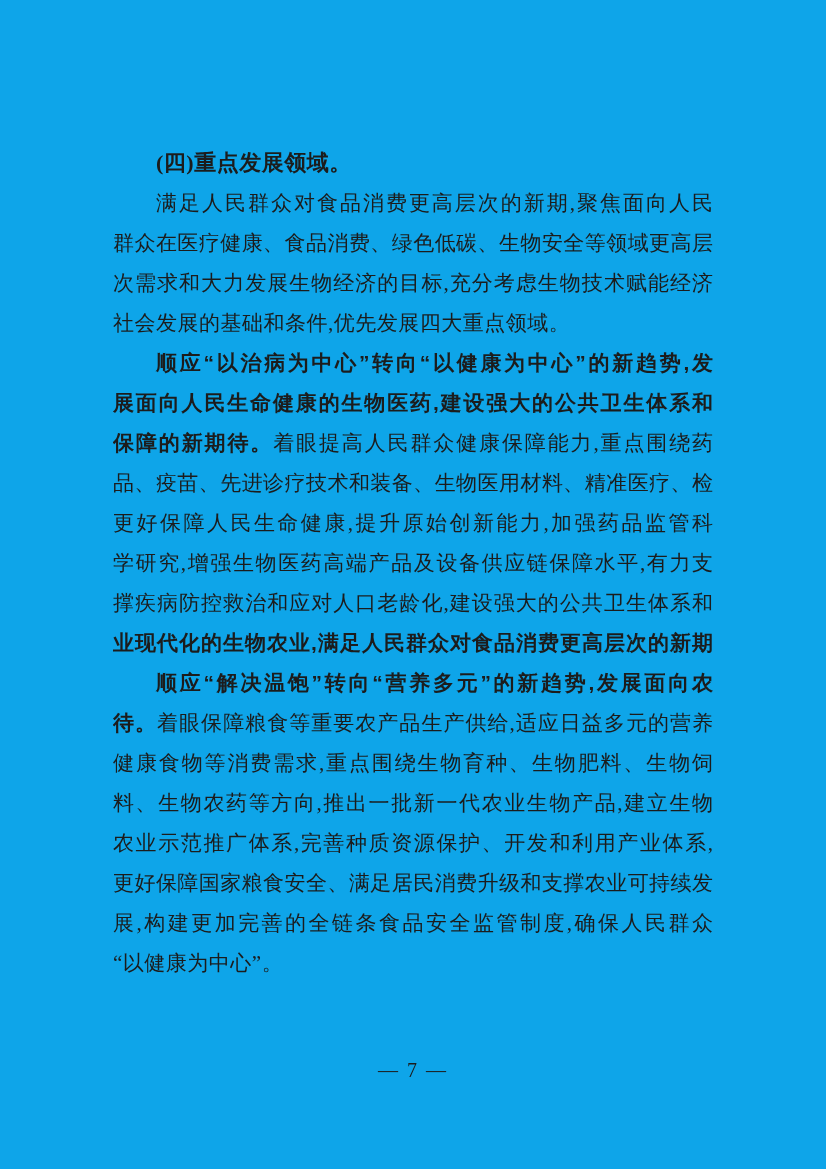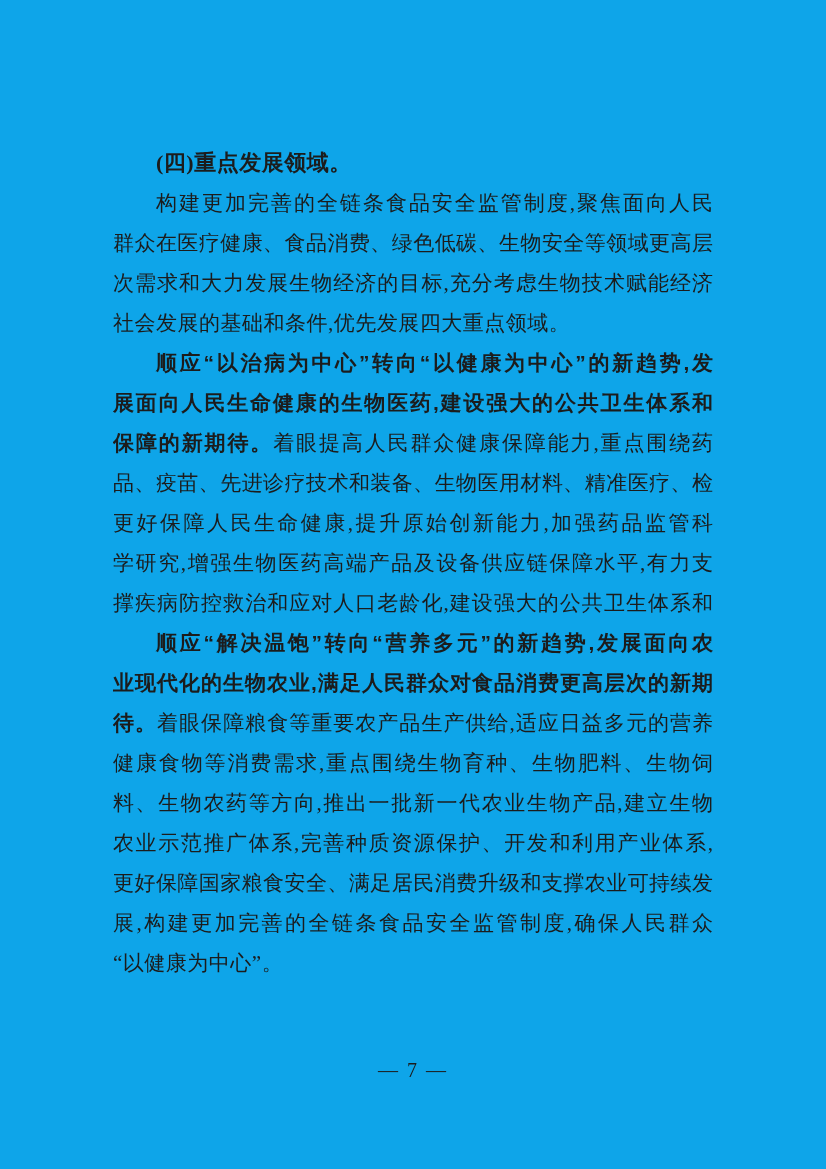--- a/index.html
+++ b/index.html
@@ -61,33 +61,33 @@
     color: #1c1c1c;
   }
 </style>
 </head>
 <body>
 
 <div class="page">
   <div class="content">
     <div class="line indent heading">(四)重点发展领域。</div>
 
-  <div class="line fill indent"><span class="run">构建更加完善的全链条食品安全监管制度,聚焦面向人民</span></div>
+  <div class="line fill indent"><span class="run">满足人民群众对食品消费更高层次的新期,聚焦面向人民</span></div>
       <div class="line fill"><span class="run">群众在医疗健康、食品消费、绿色低碳、生物安全等领域更高层</span></div>
       <div class="line fill"><span class="run">次需求和大力发展生物经济的目标,充分考虑生物技术赋能经济</span></div>
       <div class="line"><span class="run">社会发展的基础和条件,优先发展四大重点领域。</span></div>
       <div class="line fill indent"><span class="run b">顺应“以治病为中心”转向“以健康为中心”的新趋势,发</span></div>
       <div class="line fill"><span class="run b">展面向人民生命健康的生物医药,建设强大的公共卫生体系和</span></div>
       <div class="line fill"><span class="run b">保障的新期待。</span><span class="run">着眼提高人民群众健康保障能力,重点围绕药</span></div>
       <div class="line fill"><span class="run">品、疫苗、先进诊疗技术和装备、生物医用材料、精准医疗、检</span></div>
       <div class="line fill"><span class="run">更好保障人民生命健康,提升原始创新能力,加强药品监管科</span></div>
       <div class="line fill"><span class="run">学研究,增强生物医药高端产品及设备供应链保障水平,有力支</span></div>
       <div class="line fill"><span class="run">撑疾病防控救治和应对人口老龄化,建设强大的公共卫生体系和</span></div>
+      <div class="line fill"><span class="run b">业现代化的生物农业,满足人民群众对食品消费更高层次的新期</span></div>
       <div class="line fill indent"><span class="run b">顺应“解决温饱”转向“营养多元”的新趋势,发展面向农</span></div>
-      <div class="line fill"><span class="run b">业现代化的生物农业,满足人民群众对食品消费更高层次的新期</span></div>
       <div class="line fill"><span class="run b">待。</span><span class="run">着眼保障粮食等重要农产品生产供给,适应日益多元的营养</span></div>
       <div class="line fill"><span class="run">健康食物等消费需求,重点围绕生物育种、生物肥料、生物饲</span></div>
       <div class="line fill"><span class="run">料、生物农药等方向,推出一批新一代农业生物产品,建立生物</span></div>
       <div class="line fill"><span class="run">农业示范推广体系,完善种质资源保护、开发和利用产业体系,</span></div>
       <div class="line fill"><span class="run">更好保障国家粮食安全、满足居民消费升级和支撑农业可持续发</span></div>
       <div class="line fill"><span class="run">展,构建更加完善的全链条食品安全监管制度,确保人民群众</span></div>
       <div class="line"><span class="run">“以健康为中心”。</span></div>
     </div>
   <div class="footer">— 7 —</div>
 </div>

